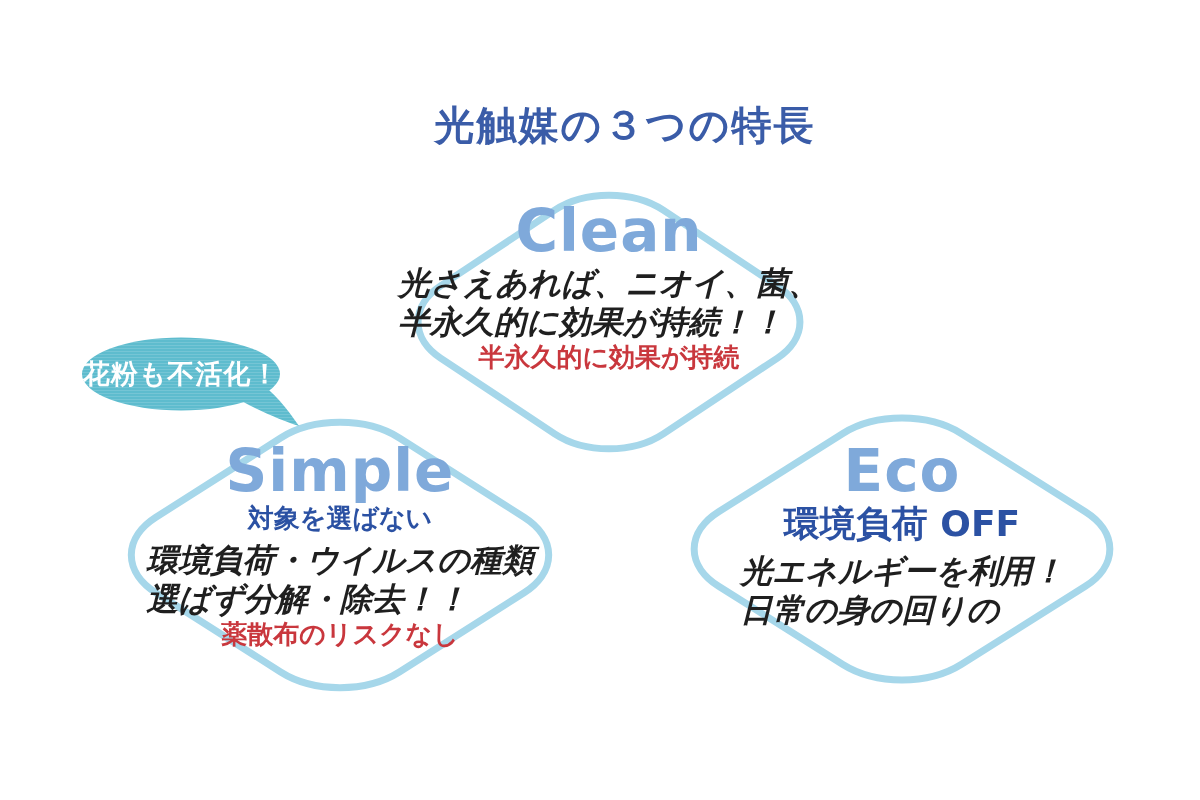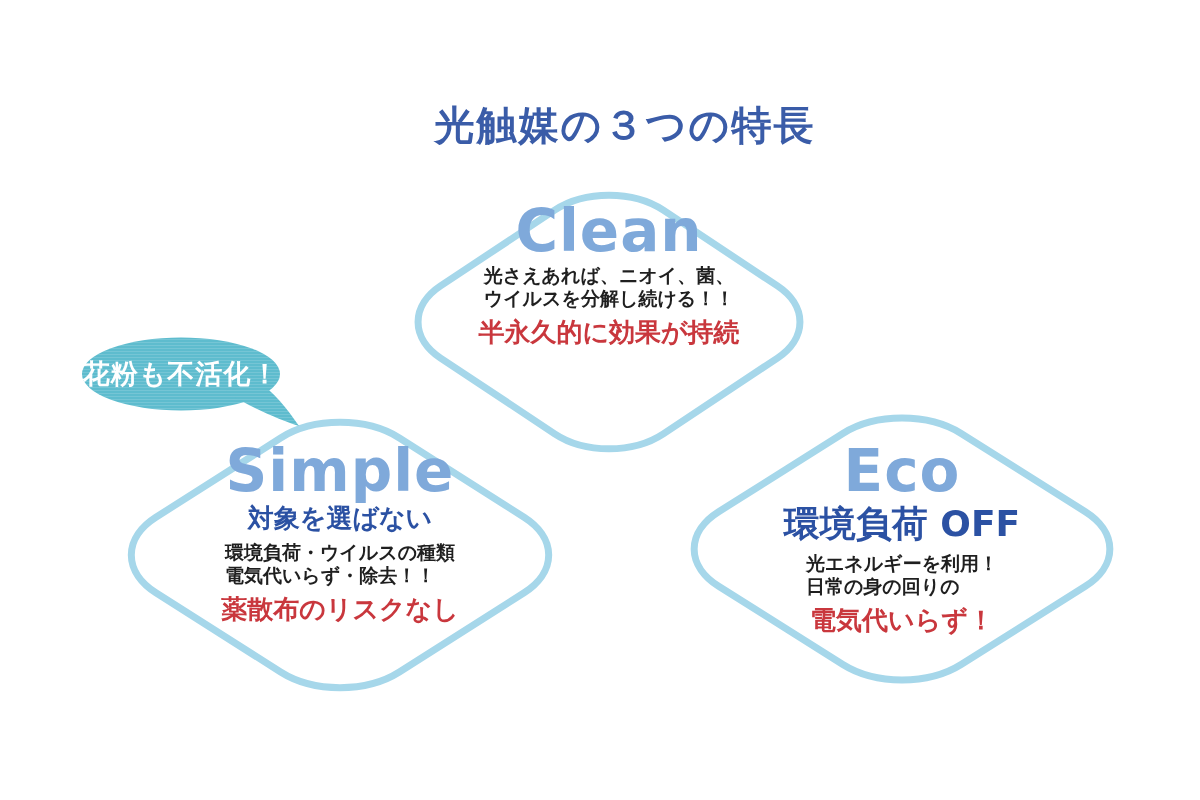--- a/index.html
+++ b/index.html
@@ -20,23 +20,23 @@
     display:flex;flex-direction:column;align-items:center;
   }
   .card-name{
     font-size:58px;font-weight:700;line-height:1.0;letter-spacing:1px;
     color:var(--head-light-blue,#7FA9DA);margin-bottom:4px;
   }
   .card-subtitle{
     font-size:36px;font-weight:800;line-height:1.1;
     color:var(--head-dark-blue,#2B51A3);margin-bottom:8px;
   }
-  .card-body{font-size:19px;font-weight:600;line-height:1.22;color:var(--body-black,#1f1f1f);}
+  .card-body{font-size:32px;font-weight:600;line-height:1.22;color:var(--body-black,#1f1f1f);font-style:italic;}
   .card-highlight{
-    font-size:26px;font-weight:600;line-height:1.2;margin-top:7px;
+    font-size:26px;font-weight:600;line-height:1.2;
     color:var(--alert-red,#C9373D);
   }
   .pt-clean{padding-top:30px;}
   .pt-simple{padding-top:44px;}
   .pt-eco{padding-top:48px;}
   .bubble-wrap{position:absolute;left:42px;top:336px;width:228px;height:102px;margin-left:33px;}
   .bubble-svg{position:absolute;left:0;top:0;width:100%;height:100%;}
   .bubble-fill{fill:var(--bubble-teal,#5EBCCE);}
   .bubble-text{
     position:absolute;left:0;top:0;width:212px;height:76px;
@@ -52,53 +52,52 @@
   <div class="page-title">光触媒の３つの特長</div>
 
   <div class="card" style="left:383px;top:172px;width:452px;height:300px;">
     <svg class="diamond-svg" viewBox="0 0 100 100" preserveAspectRatio="none">
       <rect class="diamond-rect" x="15.15" y="15.15" width="69.7" height="69.7" rx="17" ry="17" transform="rotate(45 50 50)" vector-effect="non-scaling-stroke"></rect>
     </svg>
     <div class="card-content pt-clean">
       <div class="card-name">Clean</div>
       <div class="card-body">
         <div>光さえあれば、ニオイ、菌、</div>
-        <div>ウイルスを分解し続ける！！</div>
+        <div>半永久的に効果が持続！！</div>
       </div>
       <div class="card-highlight">半永久的に効果が持続</div>
     </div>
   </div>
 
   <div class="card" style="left:93px;top:398px;width:494px;height:314px;">
     <svg class="diamond-svg" viewBox="0 0 100 100" preserveAspectRatio="none">
       <rect class="diamond-rect" x="15.15" y="15.15" width="69.7" height="69.7" rx="17" ry="17" transform="rotate(45 50 50)" vector-effect="non-scaling-stroke"></rect>
     </svg>
     <div class="card-content pt-simple">
       <div class="card-name">Simple</div>
       <div class="card-subtitle" style="font-size:26px;">対象を選ばない</div>
       <div class="card-body">
         <div>環境負荷・ウイルスの種類</div>
-        <div>電気代いらず・除去！！</div>
+        <div>選ばず分解・除去！！</div>
       </div>
       <div class="card-highlight">薬散布のリスクなし</div>
     </div>
   </div>
 
   <div class="card" style="left:656px;top:394px;width:492px;height:310px;">
     <svg class="diamond-svg" viewBox="0 0 100 100" preserveAspectRatio="none">
       <rect class="diamond-rect" x="15.15" y="15.15" width="69.7" height="69.7" rx="17" ry="17" transform="rotate(45 50 50)" vector-effect="non-scaling-stroke"></rect>
     </svg>
     <div class="card-content pt-eco">
       <div class="card-name">Eco</div>
       <div class="card-subtitle">環境負荷 OFF</div>
       <div class="card-body">
         <div>光エネルギーを利用！</div>
         <div>日常の身の回りの</div>
       </div>
-      <div class="card-highlight">電気代いらず！</div>
     </div>
   </div>
 
   <div class="bubble-wrap">
     <svg class="bubble-svg" viewBox="0 0 228 102">
       <defs>
         <pattern id="scanlines" width="6" height="3" patternUnits="userSpaceOnUse">
           <rect width="6" height="1" y="0" fill="rgba(255,255,255,0.14)"></rect>
         </pattern>
         <clipPath id="bubbleClip">

